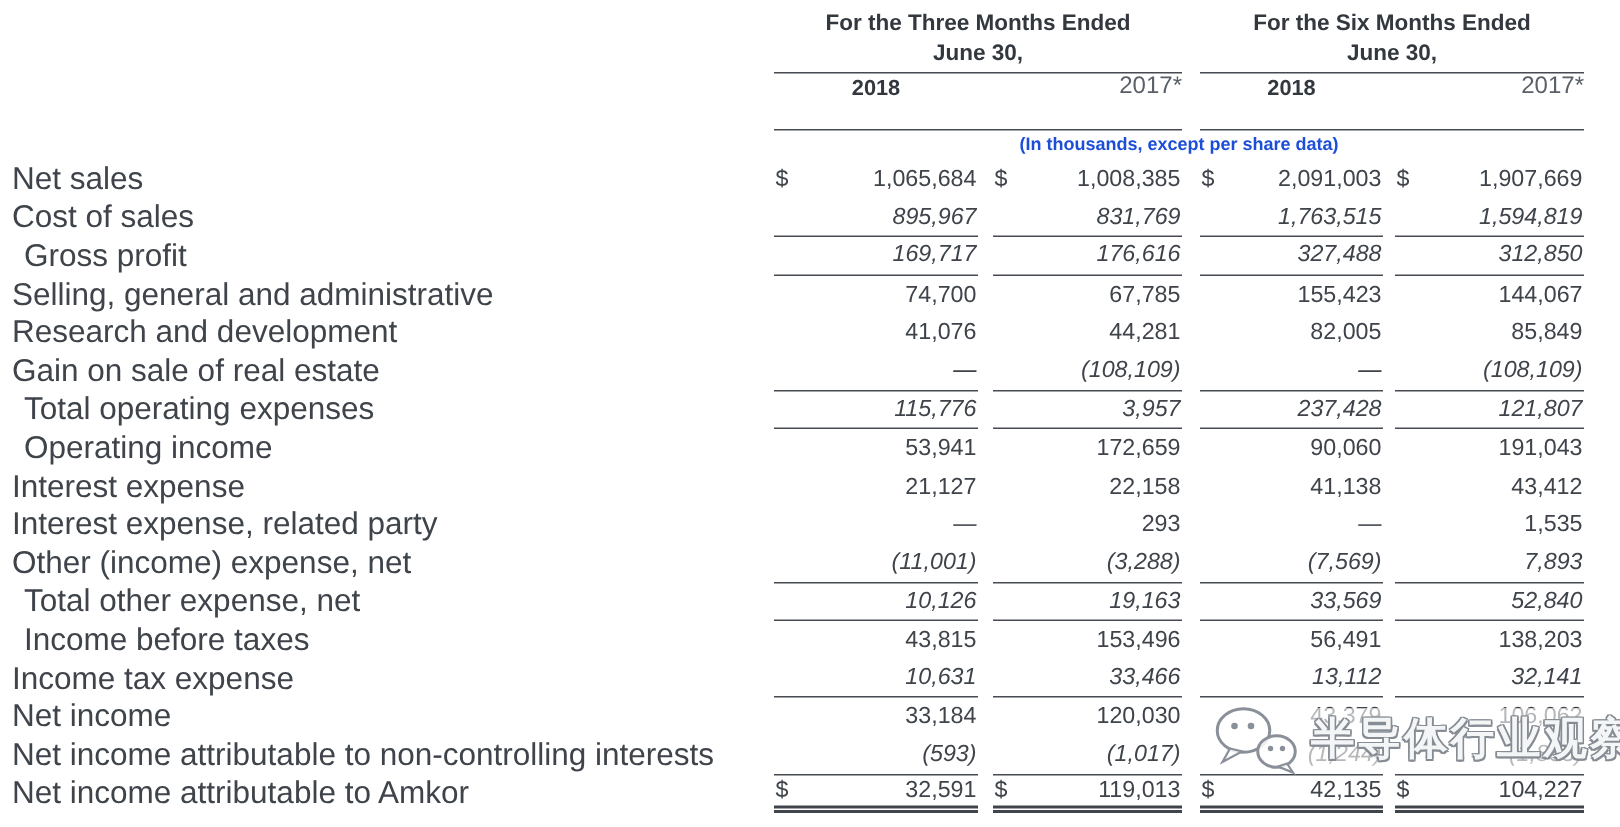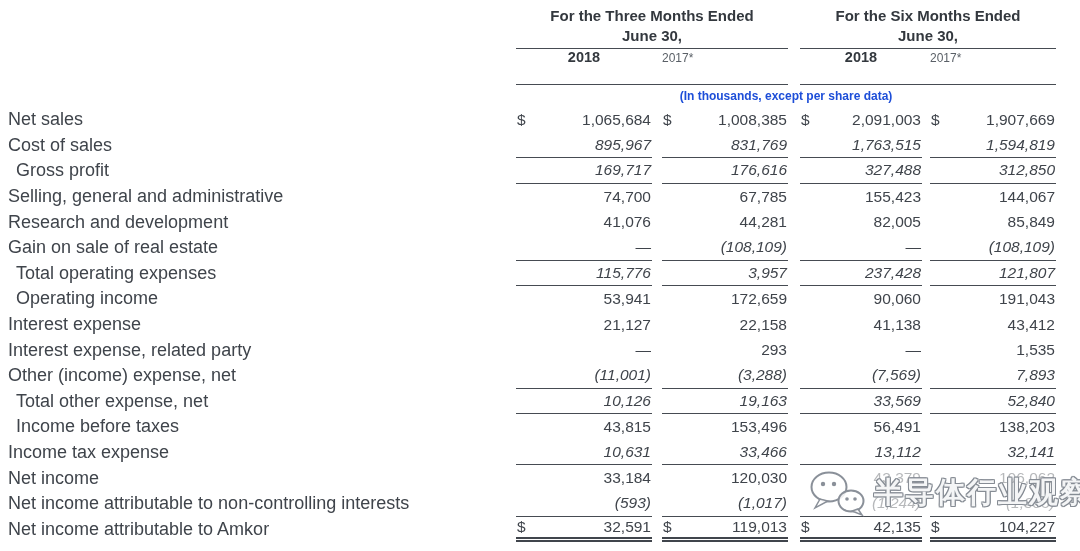--- a/index.html
+++ b/index.html
@@ -45,40 +45,40 @@
   .years-group.g2 { grid-template-columns: 122px 8px 126px; }
   .year-cur { 
     grid-column: 1;
     text-align: center;
     font-weight: bold;
     font-size: 14.5px;
     color: #33383e;
   }
   .year-prior { 
     grid-column: 3;
-    text-align: left;
+    text-align: right;
     font-weight: 400;
-    font-size: 12px;
+    font-size: 16px;
     color: #5a6067;
   }
 
   .caption-row { height: 23px; align-items: center; }
   .units-caption {
     grid-column: 2 / 9;
     text-align: center;
     font-weight: bold;
     font-size: 12px;
     color: #1d4ed8;
   }
 
   
   .row { height: 25.6px; }
   .cell { height: 100%; display: flex; align-items: center; }
   .cell.label {
-    font-size: 18px;
+    font-size: 21px;
     padding-left: 8px;
     white-space: nowrap;
     overflow: hidden;
   }
   .row.indent .cell.label { padding-left: 16px; }
   .cell.num {
     justify-content: space-between;
     font-size: 15.5px;
     padding: 0 1px;
   }

